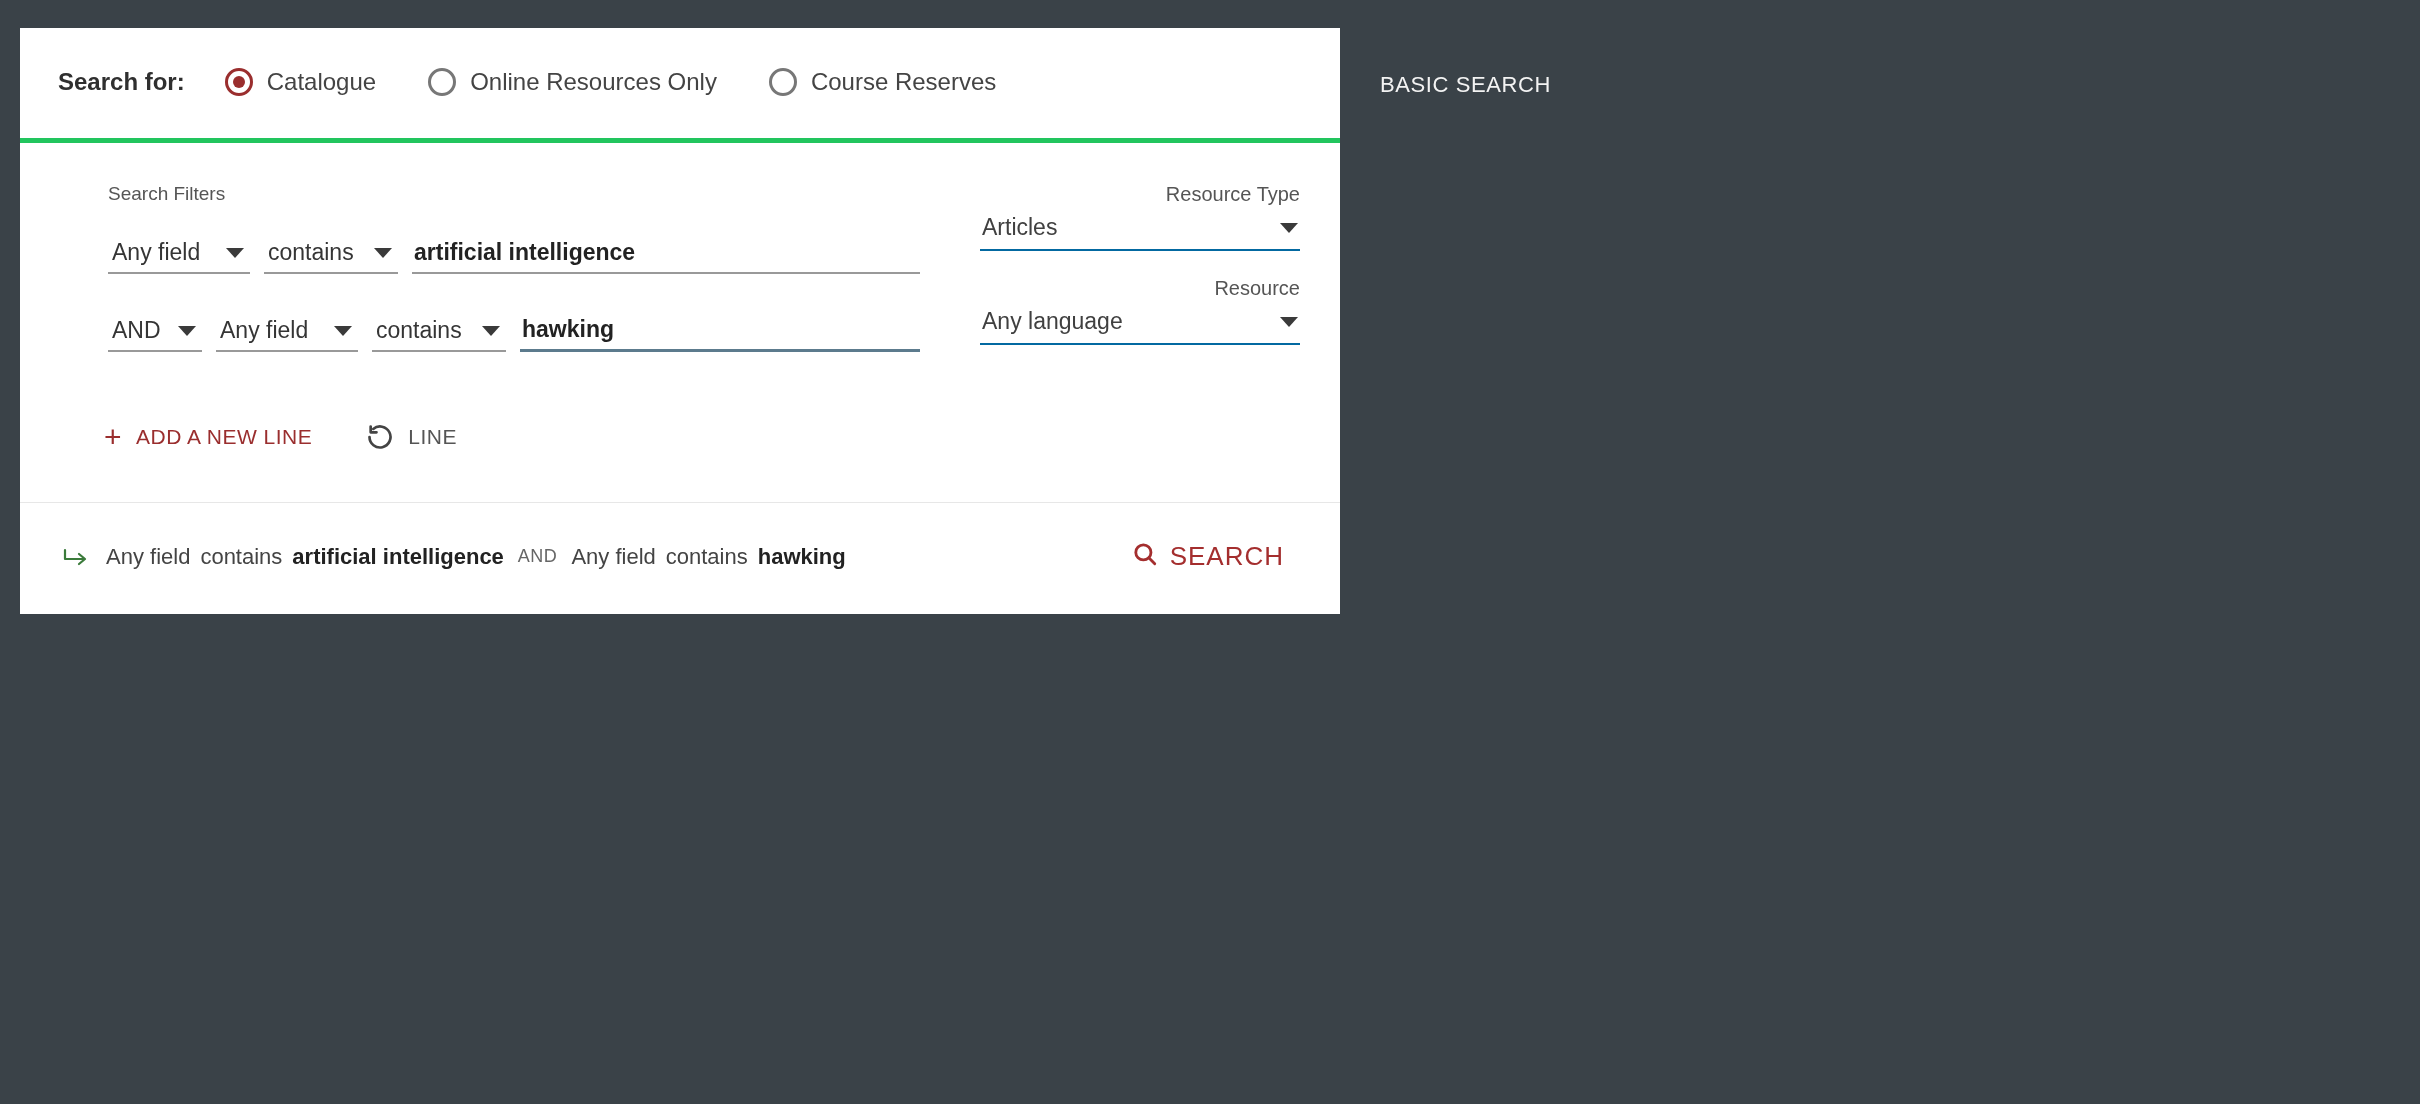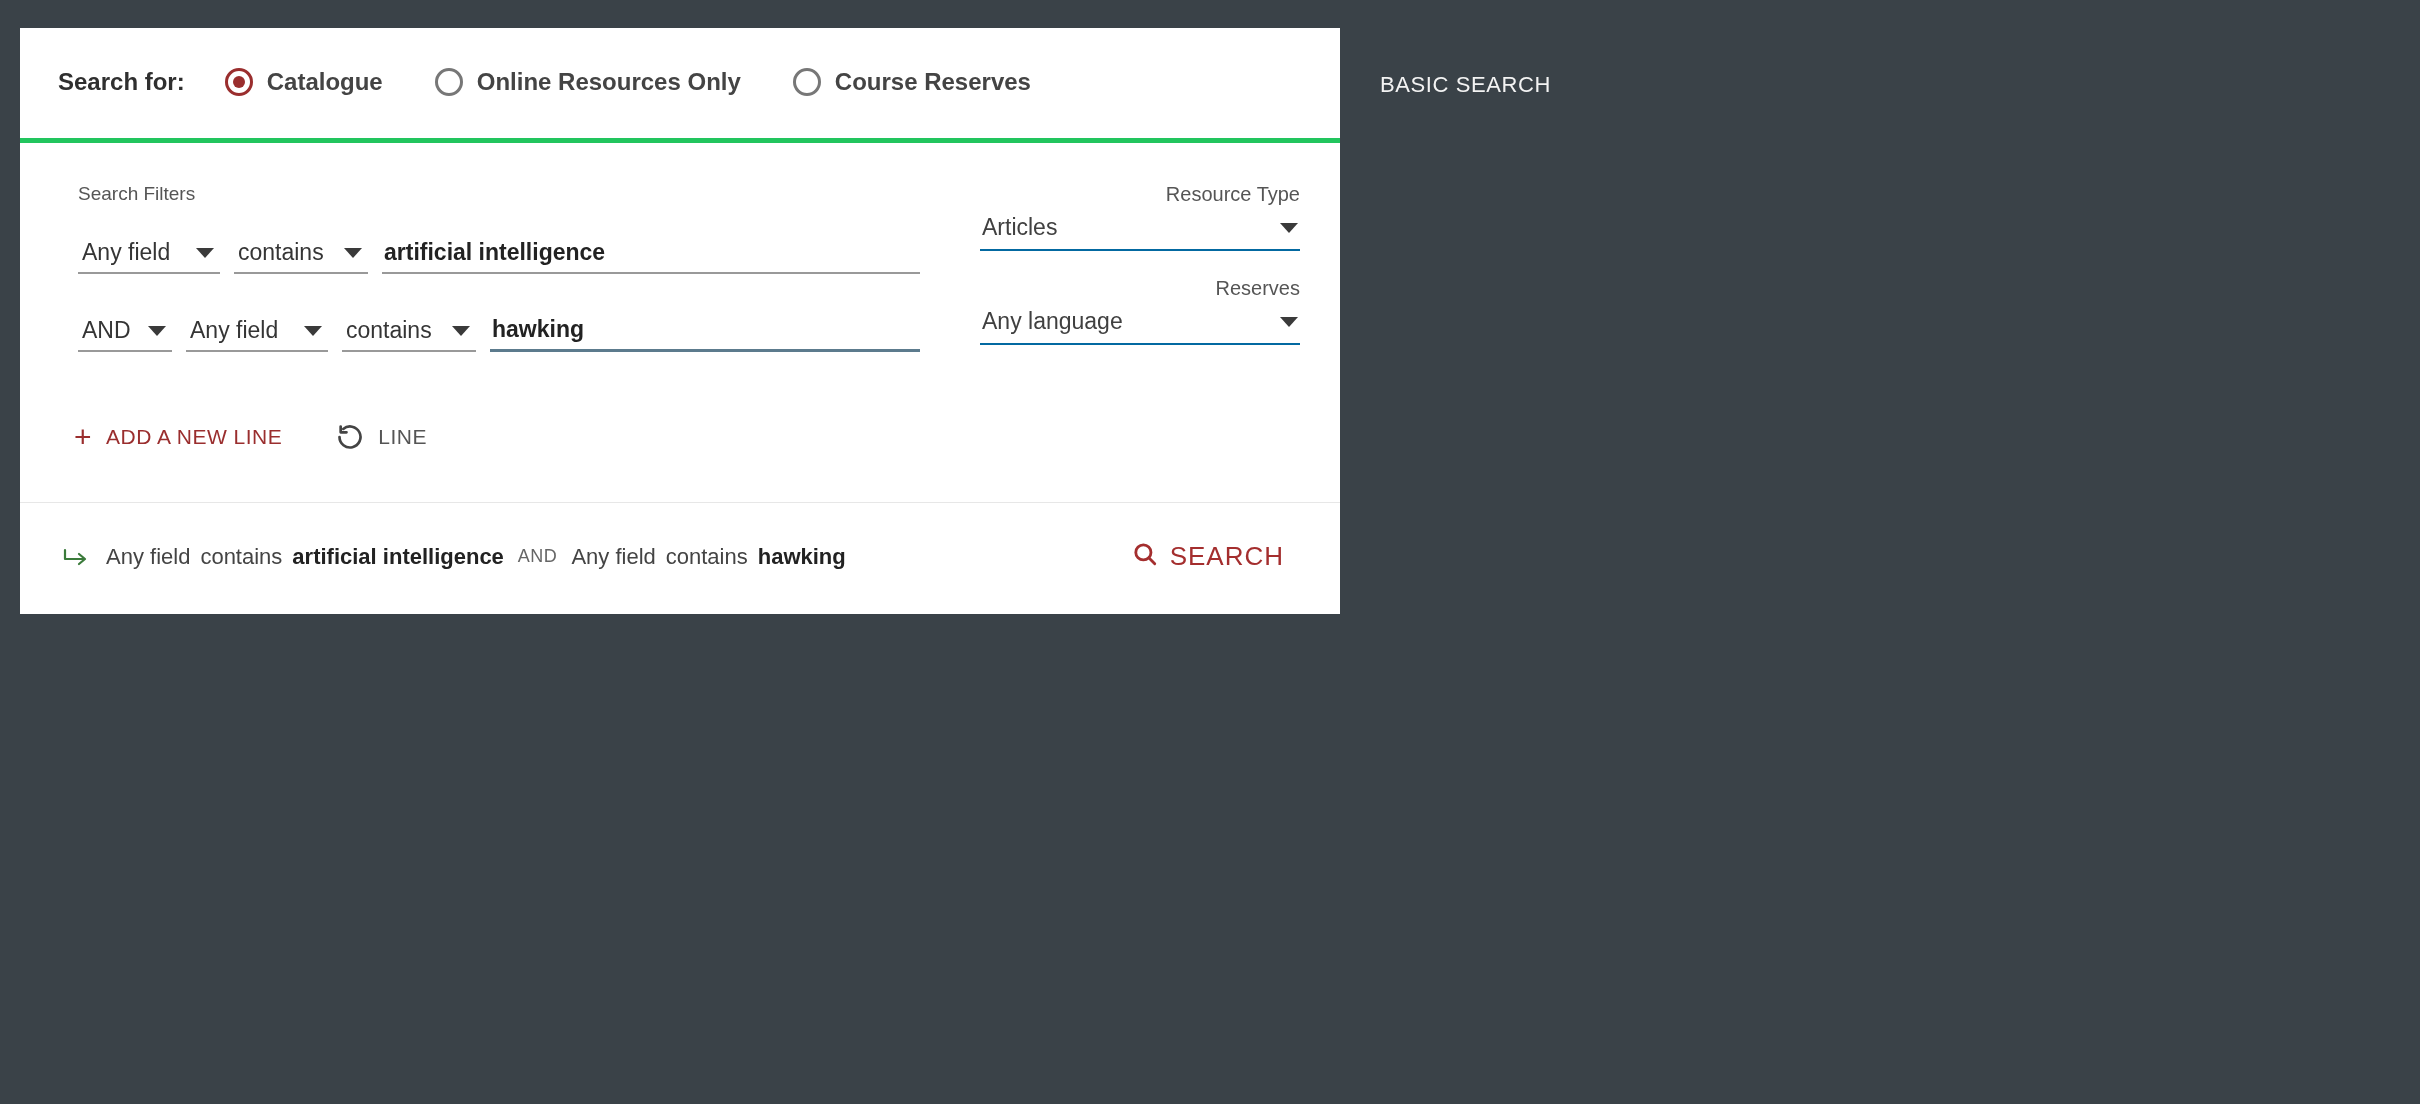--- a/index.html
+++ b/index.html
@@ -39,42 +39,41 @@
     align-items: center;
     gap: 52px;
   }
   .radio-item {
     display: flex;
     align-items: center;
     gap: 14px;
     font-size: 24px;
     color: #444;
     cursor: pointer;
-    font-weight: bold;
   }
   .radio-circle {
     width: 28px; height: 28px;
     border: 3px solid #777;
     border-radius: 50%;
     display: inline-flex;
     align-items: center; justify-content: center;
   }
   .radio-circle.selected {
     border-color: #9a2e2e;
   }
   .radio-circle.selected::after {
     content: "";
     width: 12px; height: 12px;
     background: #9a2e2e;
     border-radius: 50%;
   }
   
   .body-area {
     display: flex;
-    padding: 40px 40px 50px 58px;
+    padding: 40px 40px 50px 88px;
     gap: 60px;
     border-bottom: 1px solid #e7e7e7;
   }
   .filters-col { flex: 1; }
   .side-col { width: 320px; }
   .filters-title {
     font-size: 19px;
     color: #555;
     margin-bottom: 30px;
   }
@@ -279,21 +278,21 @@
 
       <div class="side-col">
         <div class="side-field">
           <div class="side-label">Resource Type</div>
           <div class="side-sel">
             <span>Articles</span>
             <span class="caret"></span>
           </div>
         </div>
         <div class="side-field">
-          <div class="side-label">Reserves</div>
+          <div class="side-label">Resource</div>
           <div class="side-sel">
             <span>Any language</span>
             <span class="caret"></span>
           </div>
         </div>
       </div>
     </div>
 
     <div class="footer-row">
       <div class="summary">

